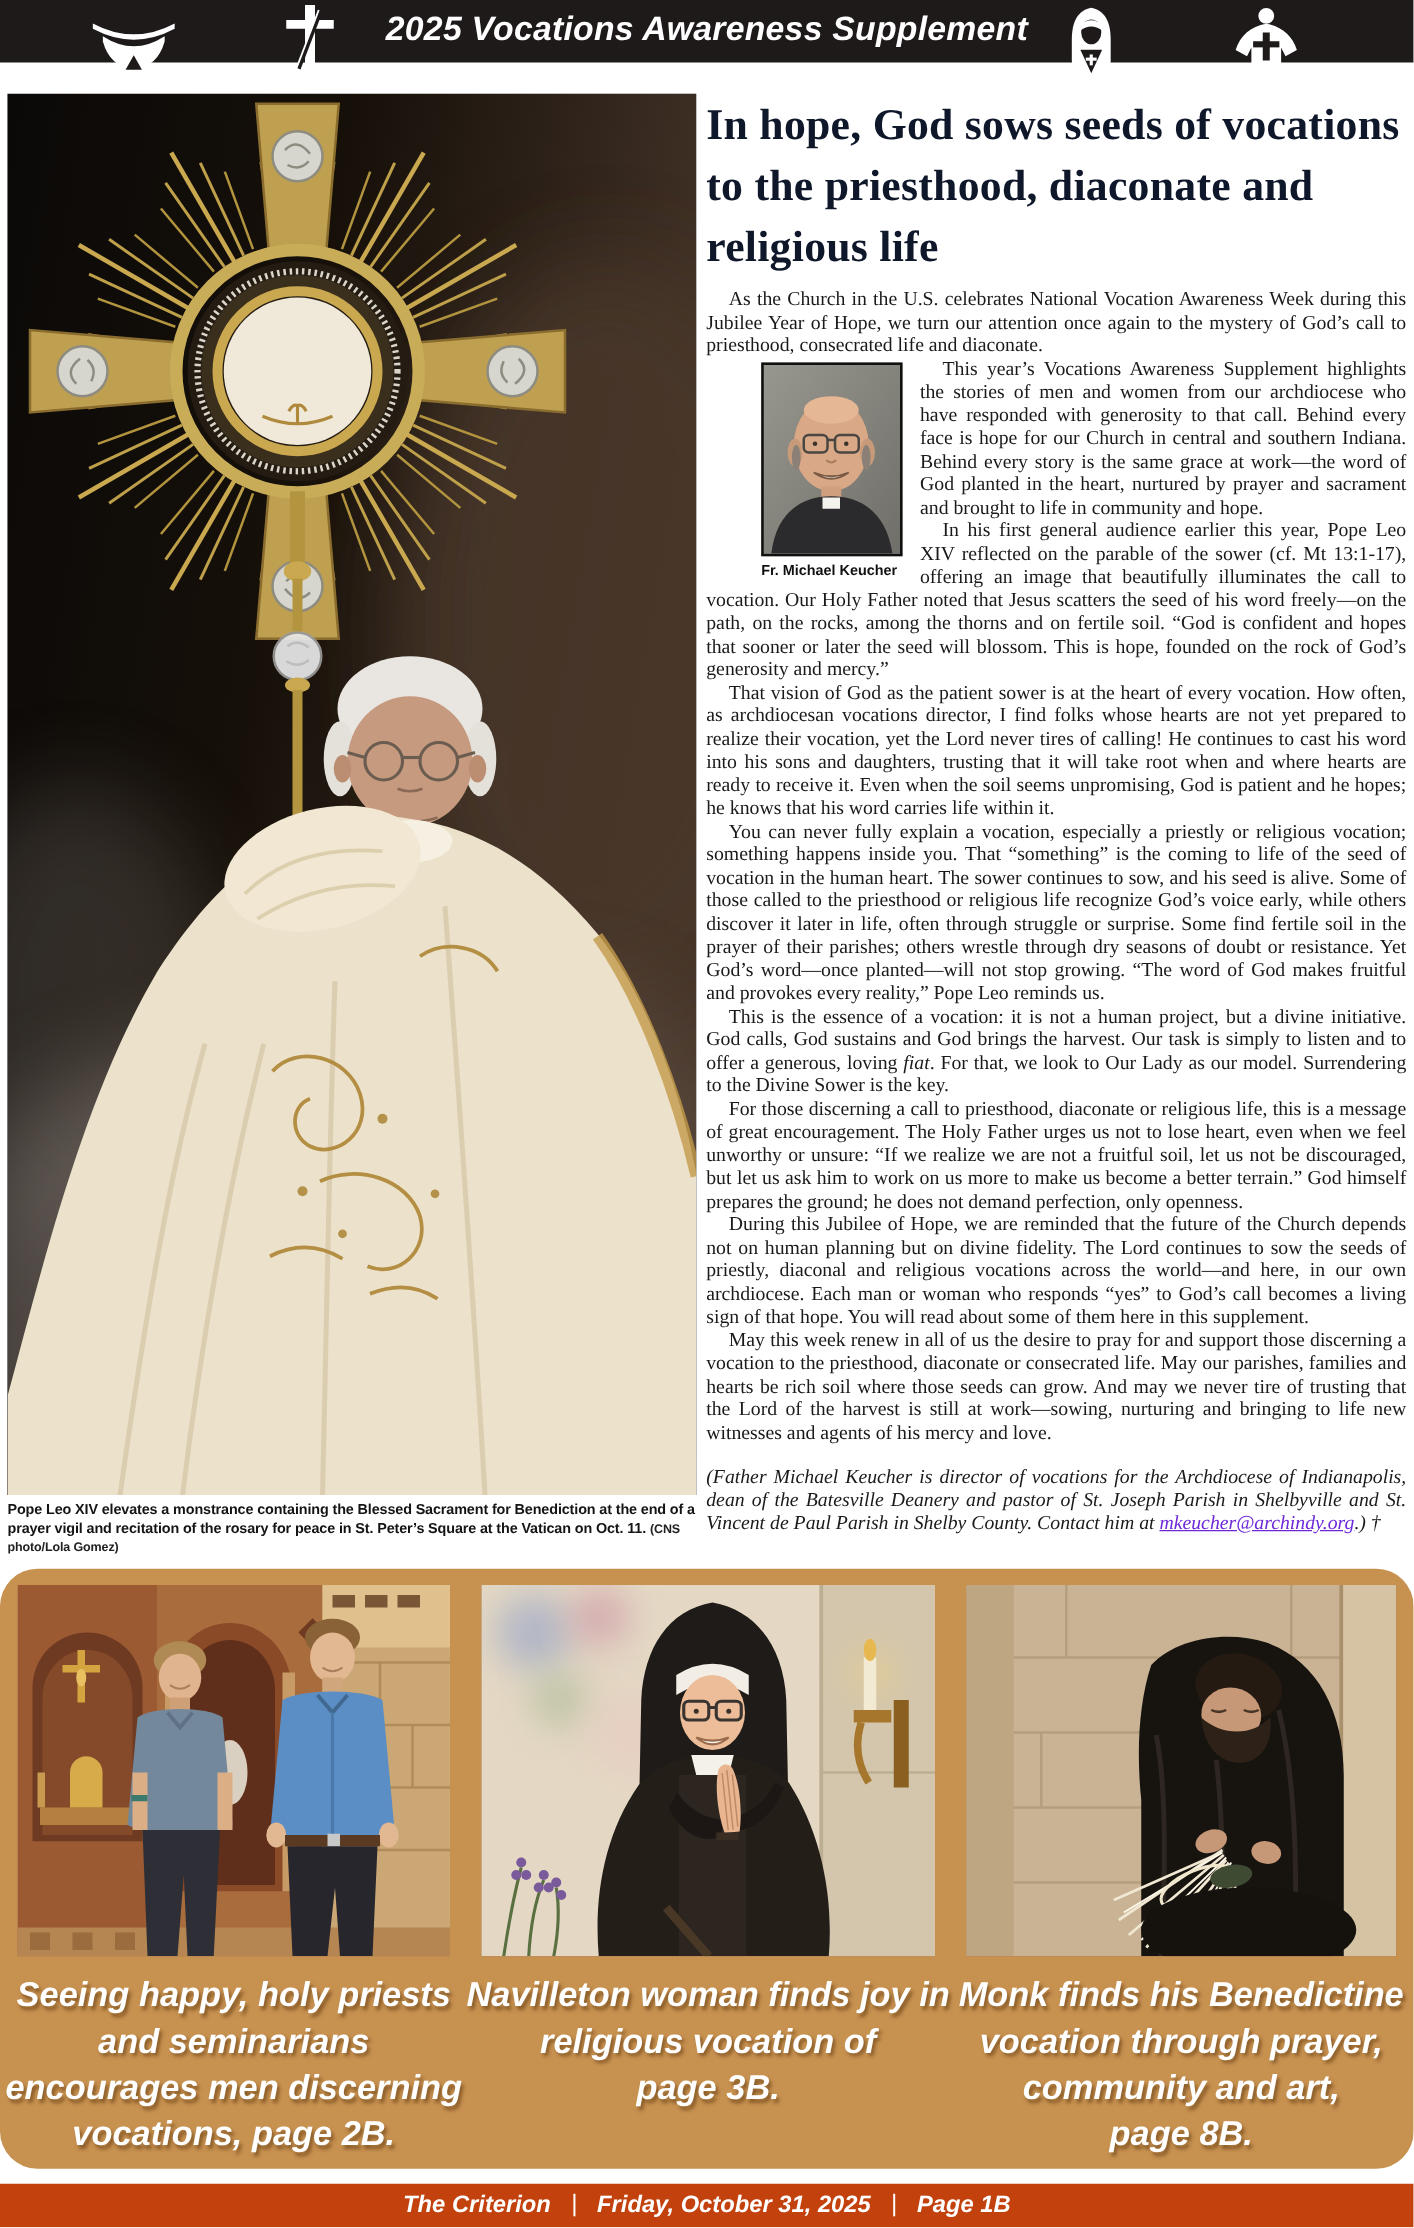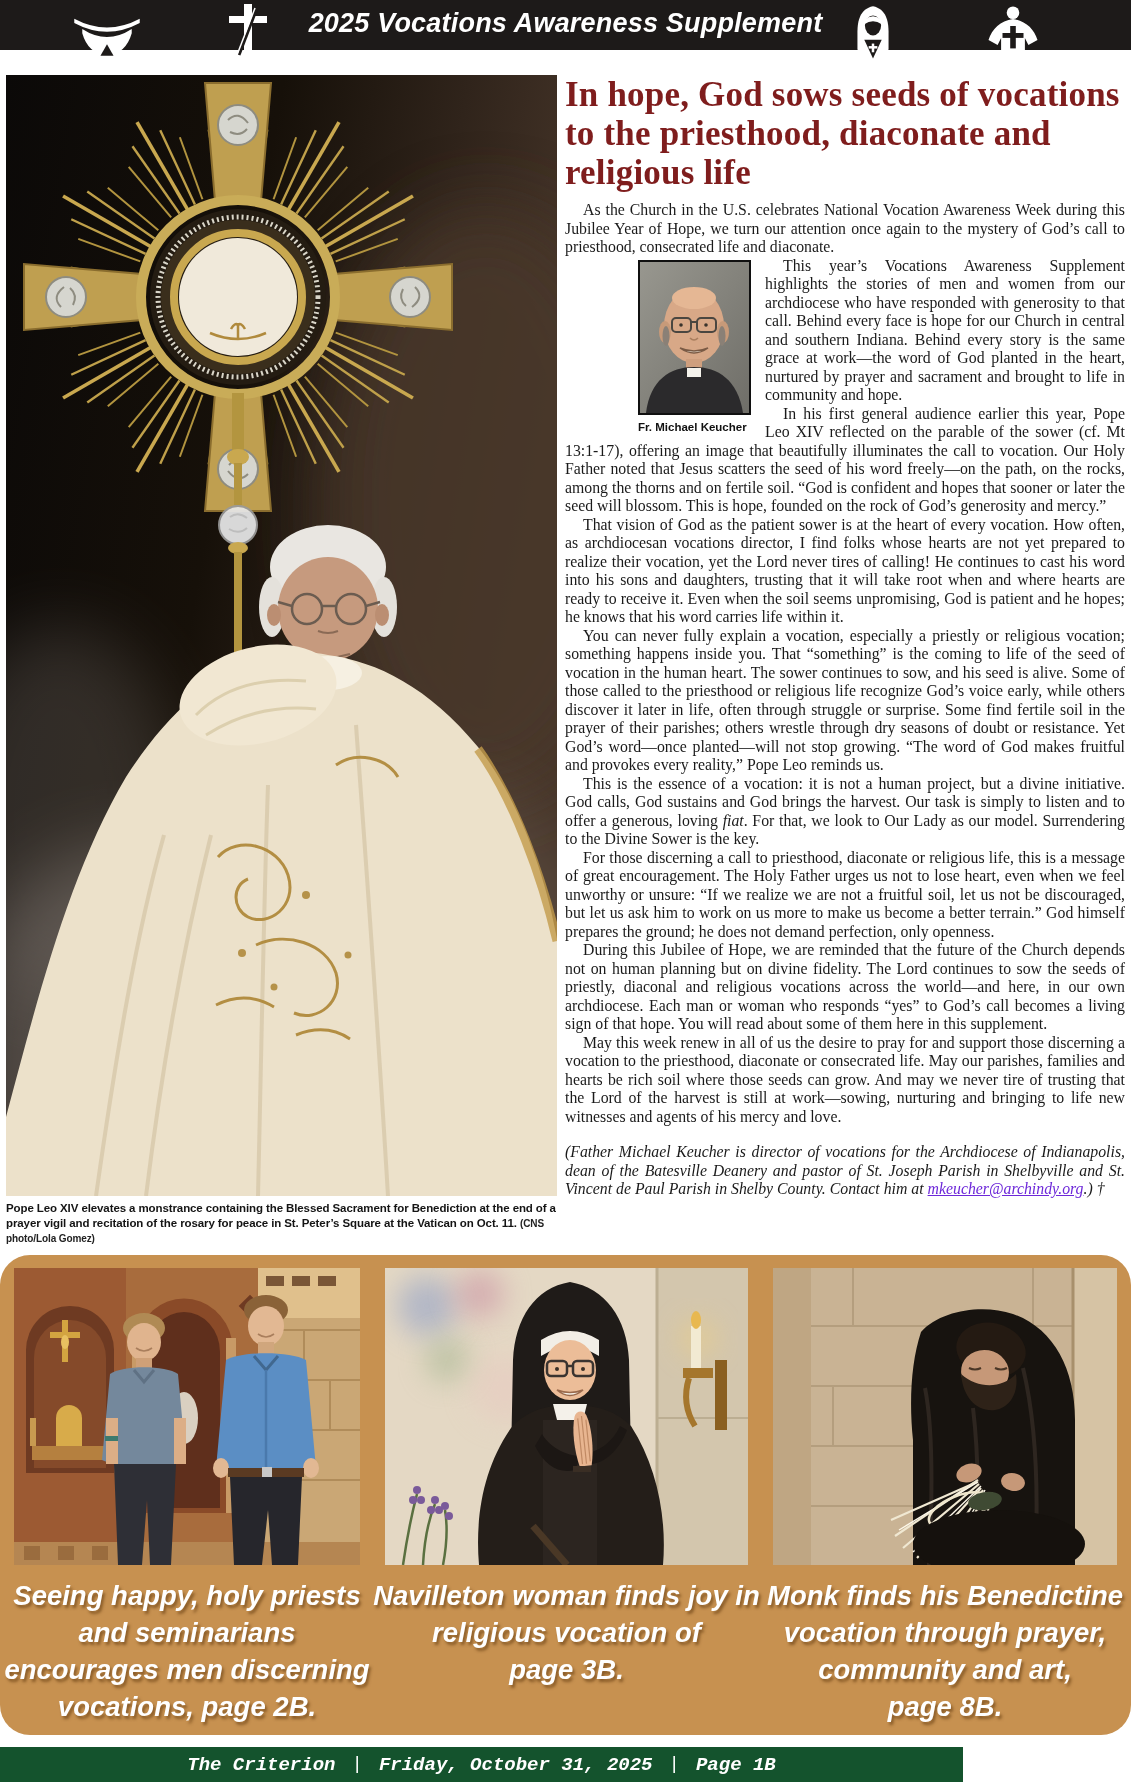--- a/index.html
+++ b/index.html
@@ -11,45 +11,45 @@
         text-align:center;color:#ffffff;font-size:27px;font-weight:bold;font-style:italic;
         letter-spacing:.2px;}
   .bicon{position:absolute;top:6px;}
   
   .lead-photo{position:absolute;left:6px;top:75px;width:551px;height:1121px;overflow:hidden;background:#100d0b;}
   .lead-caption{position:absolute;left:6px;top:1201px;width:551px;
         font-size:11.5px;line-height:14.5px;font-weight:bold;color:#141414;letter-spacing:-.1px;}
   .lead-caption .credit{font-size:10px;color:#222;}
   
   .article{position:absolute;left:565px;top:75px;width:560px;}
-  .headline{font-family:"Liberation Serif",serif;font-weight:600;font-size:35px;line-height:39px;
-        letter-spacing:.2px;color:#7f1d1d;margin:0 0 9px 0;}
+  .headline{font-family:"Liberation Serif",serif;font-weight:600;font-size:35px;line-height:49px;
+        letter-spacing:.2px;color:#0f172a;margin:0 0 9px 0;}
   .body-text{font-family:"Liberation Serif",serif;font-size:15.8px;line-height:18.5px;
         text-align:justify;color:#1a1a1a;}
   .para{margin:0;text-indent:18px;}
-  .inset{float:left;width:115px;margin:3px 12px 3px 73px;}
+  .inset{float:left;width:115px;margin:3px 12px 3px 44px;}
   .inset-frame{width:109px;height:151px;border:2px solid #101010;overflow:hidden;background:#8b8a84;}
   .inset-cap{font-size:11.5px;font-weight:bold;white-space:nowrap;margin-top:3px;color:#111;
         font-family:"Liberation Sans",sans-serif;text-indent:0;}
   .bio{margin:17px 0 0 0;font-style:italic;text-indent:0;}
   .bio .email{text-decoration:underline;color:#6d28d9;cursor:pointer;}
   
   .band{position:absolute;left:0;top:1255px;width:1131px;height:480px;background:#c79150;border-radius:30px;}
   .tphoto{position:absolute;top:13px;height:297px;overflow:hidden;background:#a9855c;}
   .tp1{left:14px;width:346px;}
   .tp2{left:385px;width:363px;}
   .tp3{left:773px;width:344px;}
   .tcap{position:absolute;top:322px;color:#ffffff;font-weight:bold;font-style:italic;
         font-size:27.5px;line-height:37px;text-align:center;
         text-shadow:2px 3px 3px rgba(86,48,8,0.55);}
   .tc1{left:2px;width:370px;}
   .tc2{left:373px;width:387px;}
   .tc3{left:761px;width:368px;}
   
-  .footer{position:absolute;left:0;top:1747px;width:963px;height:35px;background:#14532d;font-family:Liberation Mono, monospace;}
+  .footer{position:absolute;left:0;top:1747px;width:1131px;height:35px;background:#c2410c;}
   .footer-inner{position:absolute;left:0;right:0;top:50%;transform:translateY(-52%);
         text-align:center;color:#ffffff;font-weight:bold;font-style:italic;font-size:19px;}
   .footer-inner .sep{display:inline-block;margin:0 16px;font-weight:normal;transform:translateY(-1px);}
   svg{display:block;}
 </style>
 </head>
 <body>
 
 <div class="page">
 

